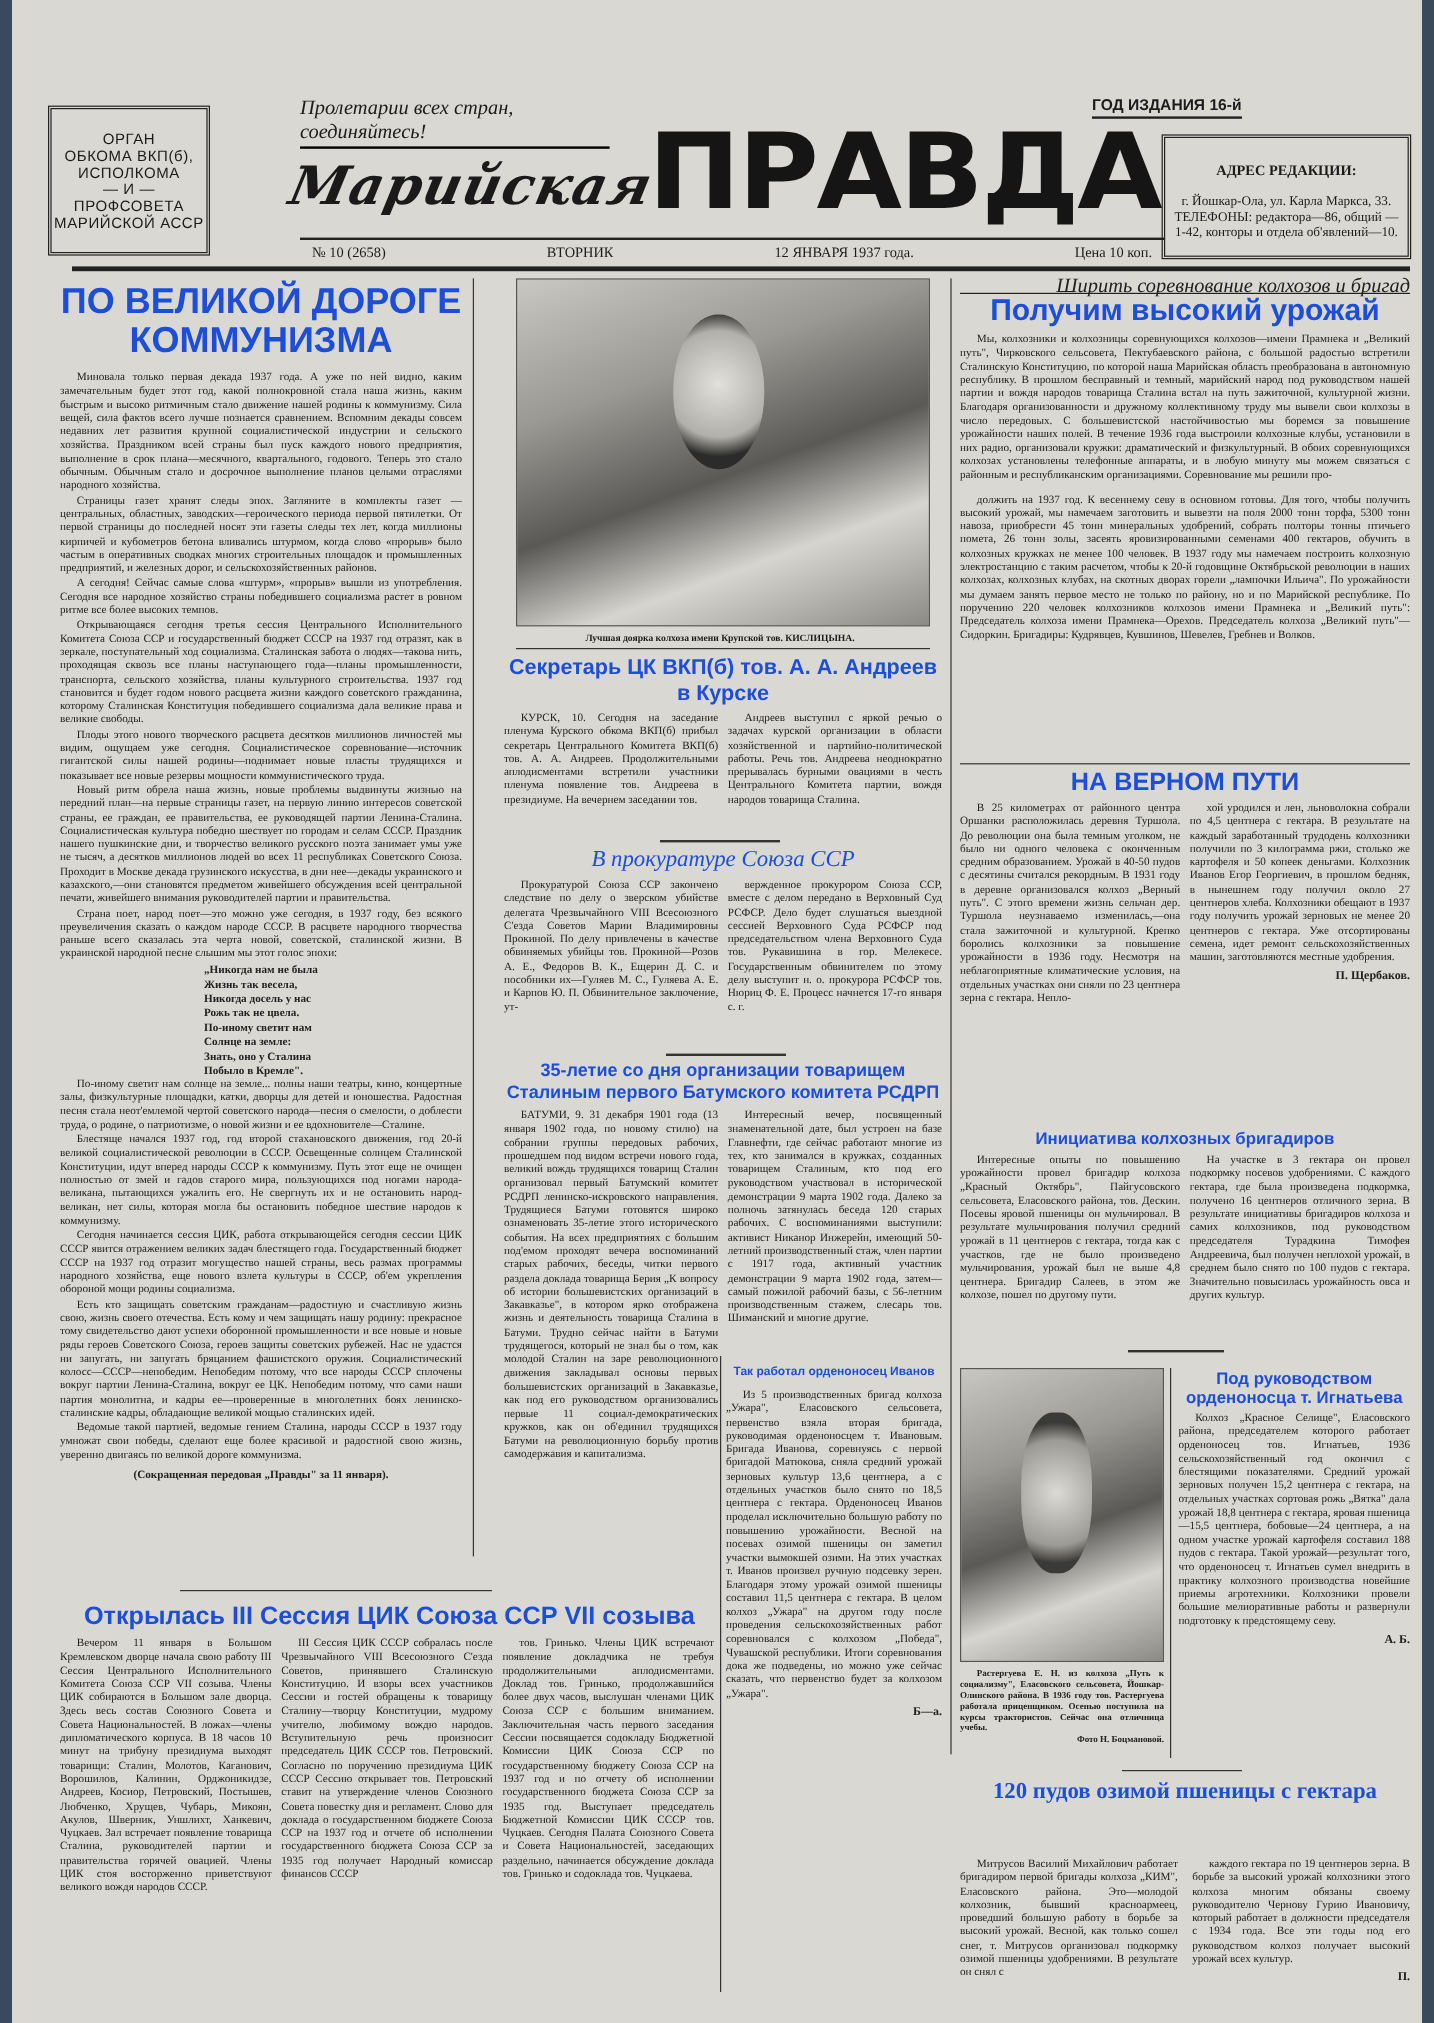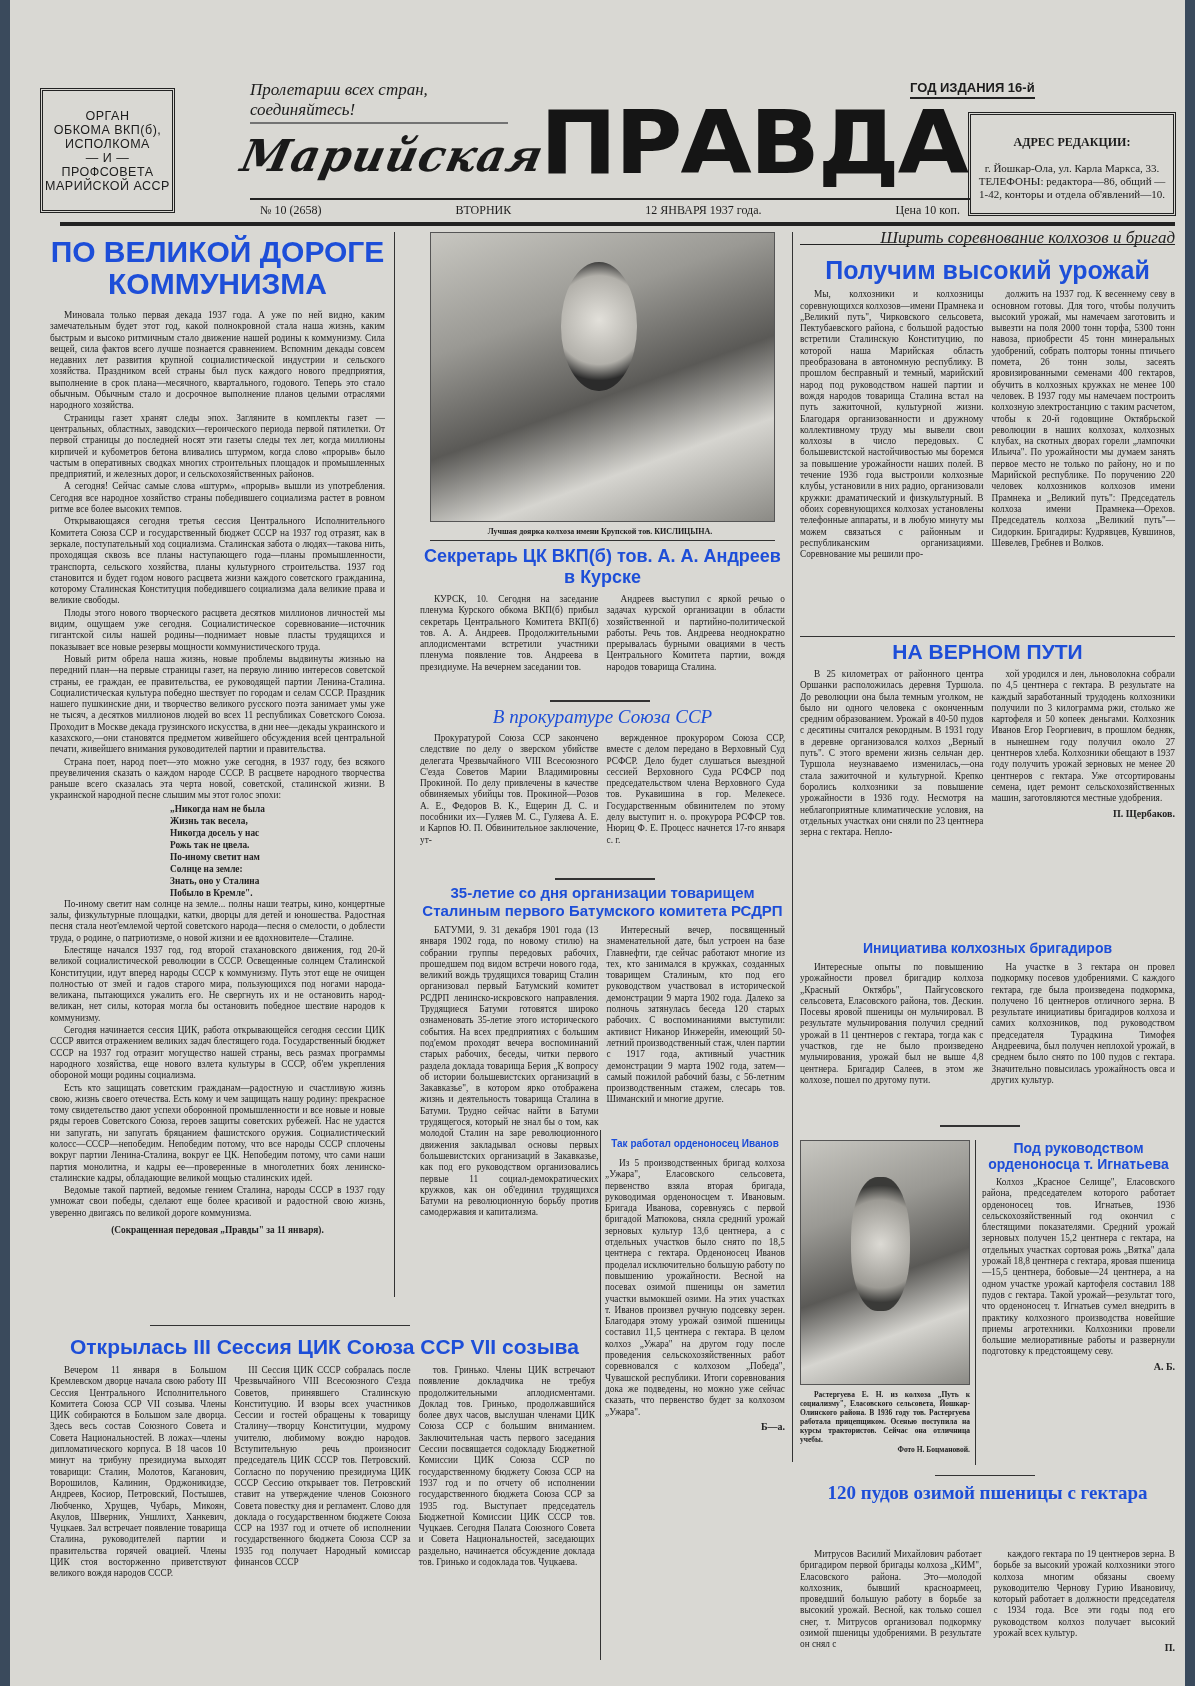--- a/index.html
+++ b/index.html
@@ -1,20 +1,20 @@
 <!DOCTYPE html>
 <html><head>
 <meta charset="utf-8">
 <style>
   * { box-sizing: border-box; margin: 0; padding: 0; }
   body { width: 1195px; height: 1686px; background: #3a4a5c; overflow: hidden; font-family: "Liberation Serif", serif; }
   .page { position: absolute; left: 10px; top: 0; width: 1175px; height: 1686px; background: #d9d8d3; color: #1c1c1c; overflow: hidden; }
   .masthead { position: absolute; left: 0; top: 60px; width: 1175px; height: 165px; }
   .organ-box { position: absolute; left: 30px; top: 28px; width: 135px; height: 125px; border: 3px double #222; display: flex; align-items: center; justify-content: center; text-align: center; font-family: "Liberation Sans", sans-serif; font-size: 12.5px; line-height: 14px; letter-spacing: 0.5px; white-space: pre-line; }
-  .slogan { position: absolute; left: 240px; top: 20px; font-style: italic; font-size: 17px; border-bottom: 2px solid #737373; padding-bottom: 2px; width: 258px; }
+  .slogan { position: absolute; left: 240px; top: 20px; font-style: italic; font-size: 17px; border-bottom: 2px solid #000000; padding-bottom: 2px; width: 258px; }
   .title-script { position: absolute; left: 232px; top: 70px; font-family: "DejaVu Serif", serif; font-style: italic; font-weight: bold; font-size: 44px; letter-spacing: 1px; transform: skewX(-12deg); color: #1a1a1a; }
   .title-main { position: absolute; left: 530px; top: 38px; font-family: "DejaVu Sans", sans-serif; font-weight: bold; font-size: 92px; line-height: 92px; letter-spacing: -2px; color: #151515; transform: scaleY(0.95); }
   .issue-line { position: absolute; left: 240px; top: 138px; width: 720px; border-top: 2px solid #222; font-size: 12px; padding-top: 3px; display: flex; justify-content: space-between; }
   .issue-line span { padding: 0 10px; }
   .year { position: absolute; left: 900px; top: 20px; font-family: "Liberation Sans", sans-serif; font-weight: bold; font-size: 13px; border-bottom: 2px solid #222; padding-bottom: 2px; }
   .address { position: absolute; left: 958px; top: 52px; width: 208px; height: 104px; border: 3px double #222; text-align: center; font-size: 11px; line-height: 13px; padding: 8px 4px; white-space: pre-line; }
   .address b { display: block; font-size: 12px; }
   .rule-top { position: absolute; left: 50px; top: 222px; width: 1115px; height: 4px; background: #222; }
 
   .col { position: absolute; font-size: 9.3px; line-height: 11.3px; text-align: justify; color: #222; }
@@ -130,23 +130,23 @@
     <div style="display:flex; gap:8px;">
       <p style="flex:1;">Вечером 11 января в Большом Кремлевском дворце начала свою работу III Сессия Центрального Исполнительного Комитета Союза ССР VII созыва. Члены ЦИК собираются в Большом зале дворца. Здесь весь состав Союзного Совета и Совета Национальностей. В ложах—члены дипломатического корпуса. В 18 часов 10 минут на трибуну президиума выходят товарищи: Сталин, Молотов, Каганович, Ворошилов, Калинин, Орджоникидзе, Андреев, Косиор, Петровский, Постышев, Любченко, Хрущев, Чубарь, Микоян, Акулов, Шверник, Уншлихт, Ханкевич, Чуцкаев. Зал встречает появление товарища Сталина, руководителей партии и правительства горячей овацией. Члены ЦИК стоя восторженно приветствуют великого вождя народов СССР.</p>
       <p style="flex:1;">III Сессия ЦИК СССР собралась после Чрезвычайного VIII Всесоюзного С'езда Советов, принявшего Сталинскую Конституцию. И взоры всех участников Сессии и гостей обращены к товарищу Сталину—творцу Конституции, мудрому учителю, любимому вождю народов. Вступительную речь произносит председатель ЦИК СССР тов. Петровский. Согласно по поручению президиума ЦИК СССР Сессию открывает тов. Петровский ставит на утверждение членов Союзного Совета повестку дня и регламент. Слово для доклада о государственном бюджете Союза ССР на 1937 год и отчете об исполнении государственного бюджета Союза ССР за 1935 год получает Народный комиссар финансов СССР</p>
       <p style="flex:1;">тов. Гринько. Члены ЦИК встречают появление докладчика не требуя продолжительными аплодисментами. Доклад тов. Гринько, продолжавшийся более двух часов, выслушан членами ЦИК Союза ССР с большим вниманием. Заключительная часть первого заседания Сессии посвящается содокладу Бюджетной Комиссии ЦИК Союза ССР по государственному бюджету Союза ССР на 1937 год и по отчету об исполнении государственного бюджета Союза ССР за 1935 год. Выступает председатель Бюджетной Комиссии ЦИК СССР тов. Чуцкаев. Сегодня Палата Союзного Совета и Совета Национальностей, заседающих раздельно, начинается обсуждение доклада тов. Гринько и содоклада тов. Чуцкаева.</p>
     </div>
   </div>
 
   <div class="vrule" style="left:782px; top:232px; height:1230px;"></div>
 
   <div class="col" style="left:790px; top:232px; width:375px;">
-    <div style="font-style:italic; font-size:17px; text-align:right; border-bottom:1px solid #222; padding-bottom:1px; margin-bottom:11px;">Ширить соревнование колхозов и бригад</div>
+    <div style="font-style:italic; font-size:17px; text-align:right; border-bottom:1px solid #222; padding-bottom:1px; margin-bottom:0;">Ширить соревнование колхозов и бригад</div>
     <div class="headline" style="font-size:25px; line-height:28px; margin-bottom:5px;">Получим высокий урожай</div>
-    <div style="display:flex; gap:8px;">
+    <div style="display:flex; gap:8px;flex-direction:column;">
       <p style="flex:1;">Мы, колхозники и колхозницы соревнующихся колхозов—имени Прамнека и „Великий путь", Чирковского сельсовета, Пектубаевского района, с большой радостью встретили Сталинскую Конституцию, по которой наша Марийская область преобразована в автономную республику. В прошлом бесправный и темный, марийский народ под руководством нашей партии и вождя народов товарища Сталина встал на путь зажиточной, культурной жизни. Благодаря организованности и дружному коллективному труду мы вывели свои колхозы в число передовых. С большевистской настойчивостью мы боремся за повышение урожайности наших полей. В течение 1936 года выстроили колхозные клубы, установили в них радио, организовали кружки: драматический и физкультурный. В обоих соревнующихся колхозах установлены телефонные аппараты, и в любую минуту мы можем связаться с районным и республиканским организациями. Соревнование мы решили про-</p>
       <p style="flex:1;">должить на 1937 год. К весеннему севу в основном готовы. Для того, чтобы получить высокий урожай, мы намечаем заготовить и вывезти на поля 2000 тонн торфа, 5300 тонн навоза, приобрести 45 тонн минеральных удобрений, собрать полторы тонны птичьего помета, 26 тонн золы, засеять яровизированными семенами 400 гектаров, обучить в колхозных кружках не менее 100 человек. В 1937 году мы намечаем построить колхозную электростанцию с таким расчетом, чтобы к 20-й годовщине Октябрьской революции в наших колхозах, колхозных клубах, на скотных дворах горели „лампочки Ильича". По урожайности мы думаем занять первое место не только по району, но и по Марийской республике. По поручению 220 человек колхозников колхозов имени Прамнека и „Великий путь": Председатель колхоза имени Прамнека—Орехов. Председатель колхоза „Великий путь"—Сидоркин. Бригадиры: Кудрявцев, Кувшинов, Шевелев, Гребнев и Волков.</p>
     </div>
   </div>
   <div class="hrule" style="left:790px; top:636px; width:375px; height:1px;"></div>
 
   <div class="col" style="left:790px; top:640px; width:375px;">
     <div class="headline" style="font-size:21px; line-height:24px; margin-bottom:5px;">НА ВЕРНОМ ПУТИ</div>
     <div style="display:flex; gap:8px;">
       <p style="flex:1;">В 25 километрах от районного центра Оршанки расположилась деревня Туршола. До революции она была темным уголком, не было ни одного человека с оконченным средним образованием. Урожай в 40-50 пудов с десятины считался рекордным. В 1931 году в деревне организовался колхоз „Верный путь". С этого времени жизнь сельчан дер. Туршола неузнаваемо изменилась,—она стала зажиточной и культурной. Крепко боролись колхозники за повышение урожайности в 1936 году. Несмотря на неблагоприятные климатические условия, на отдельных участках они сняли по 23 центнера зерна с гектара. Непло-</p>

